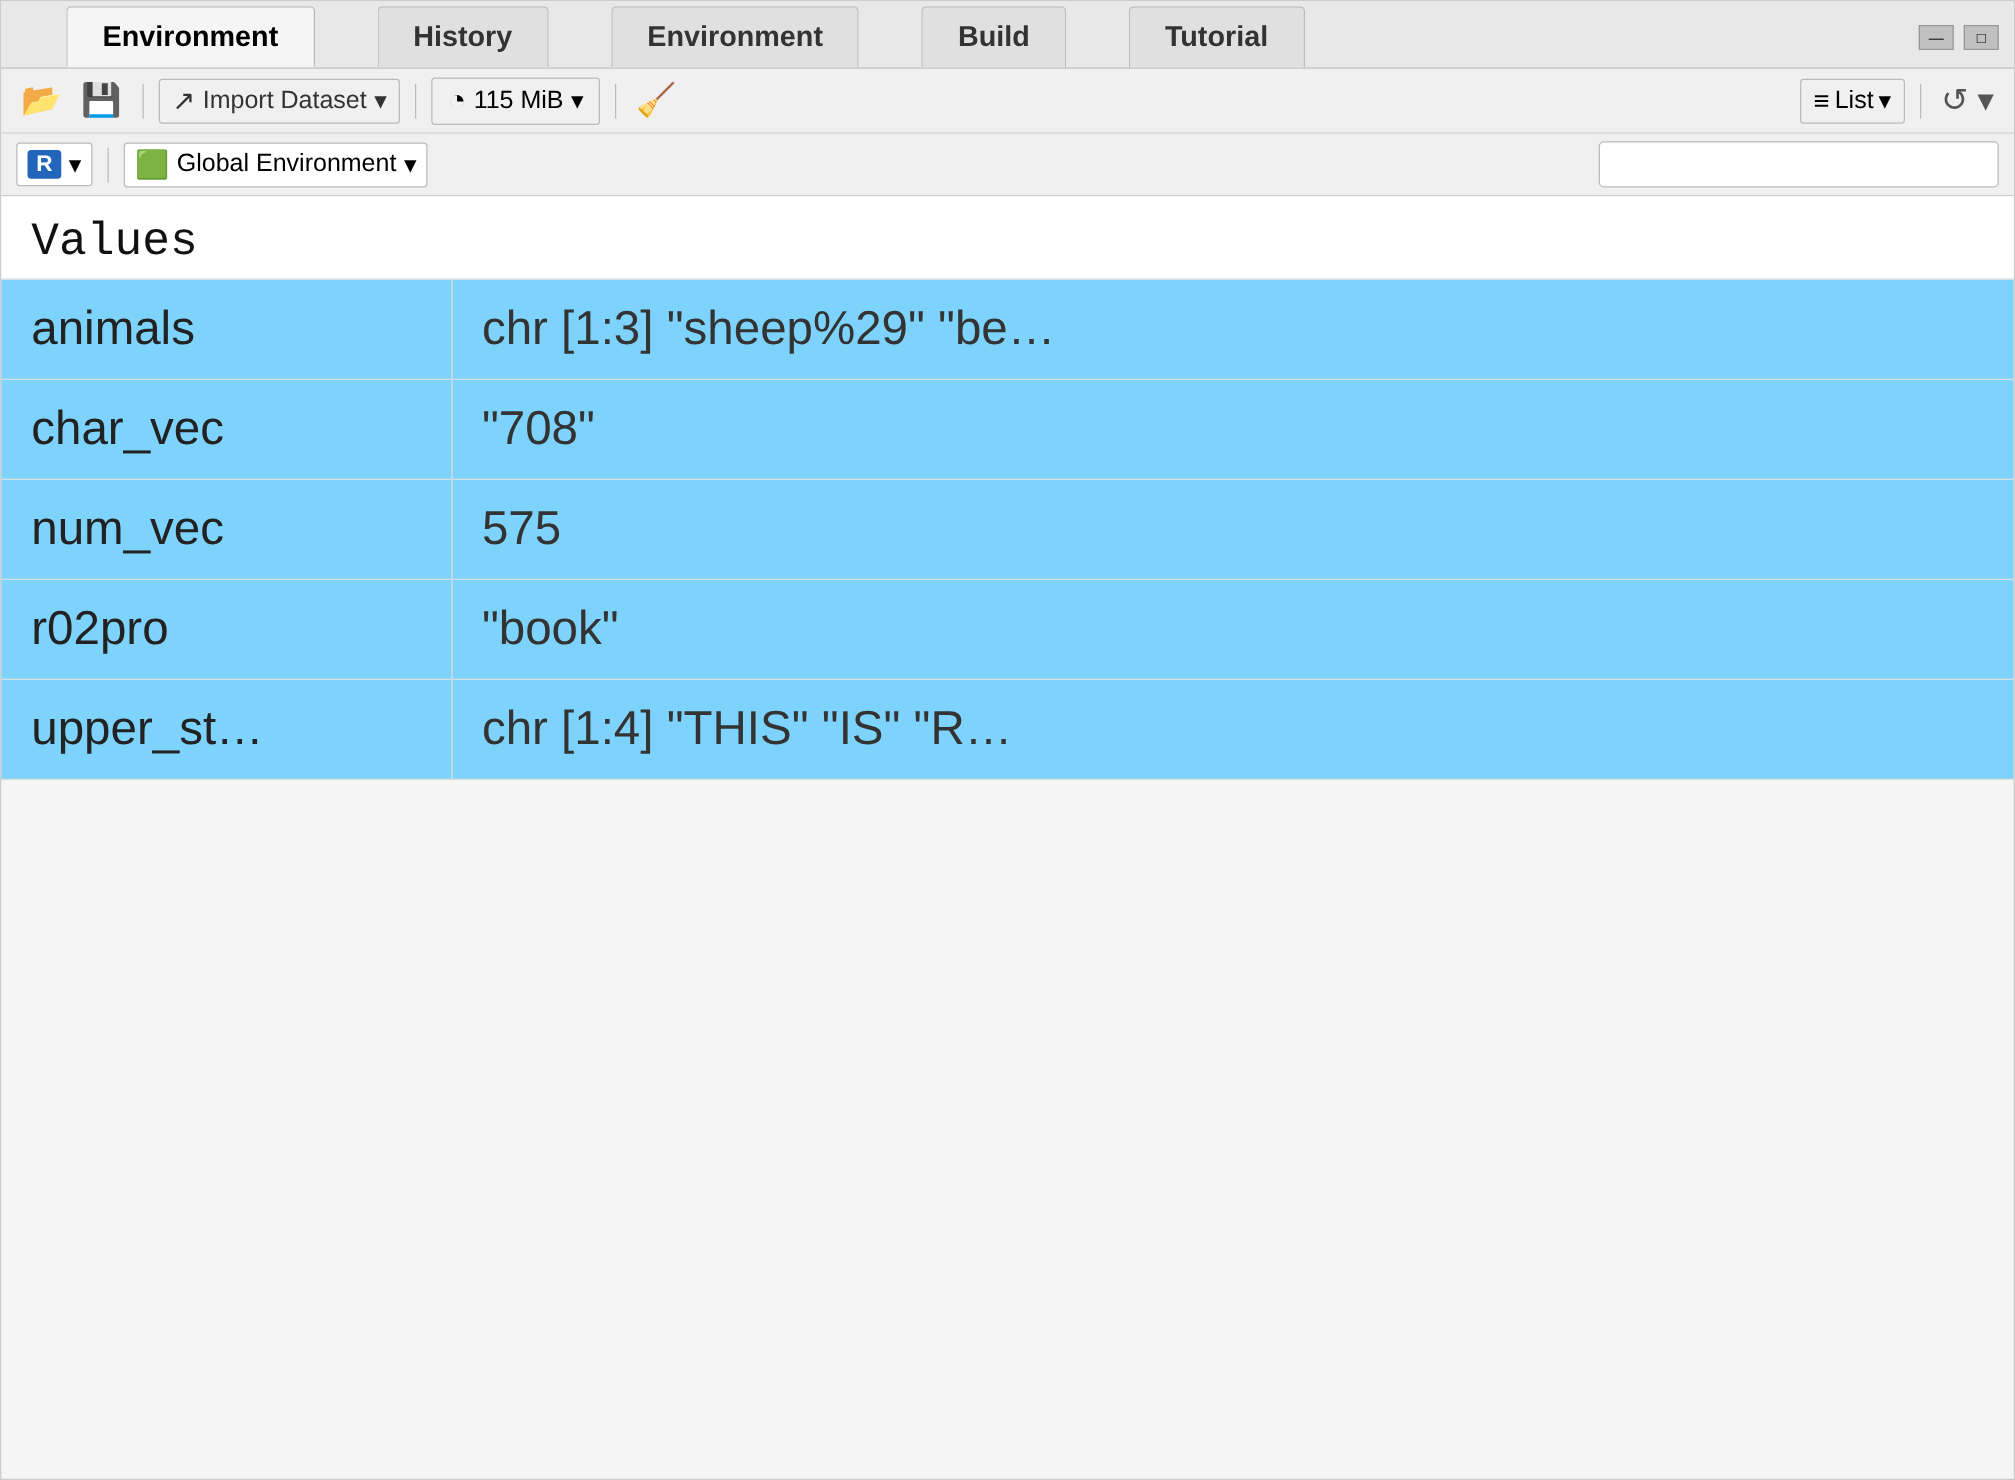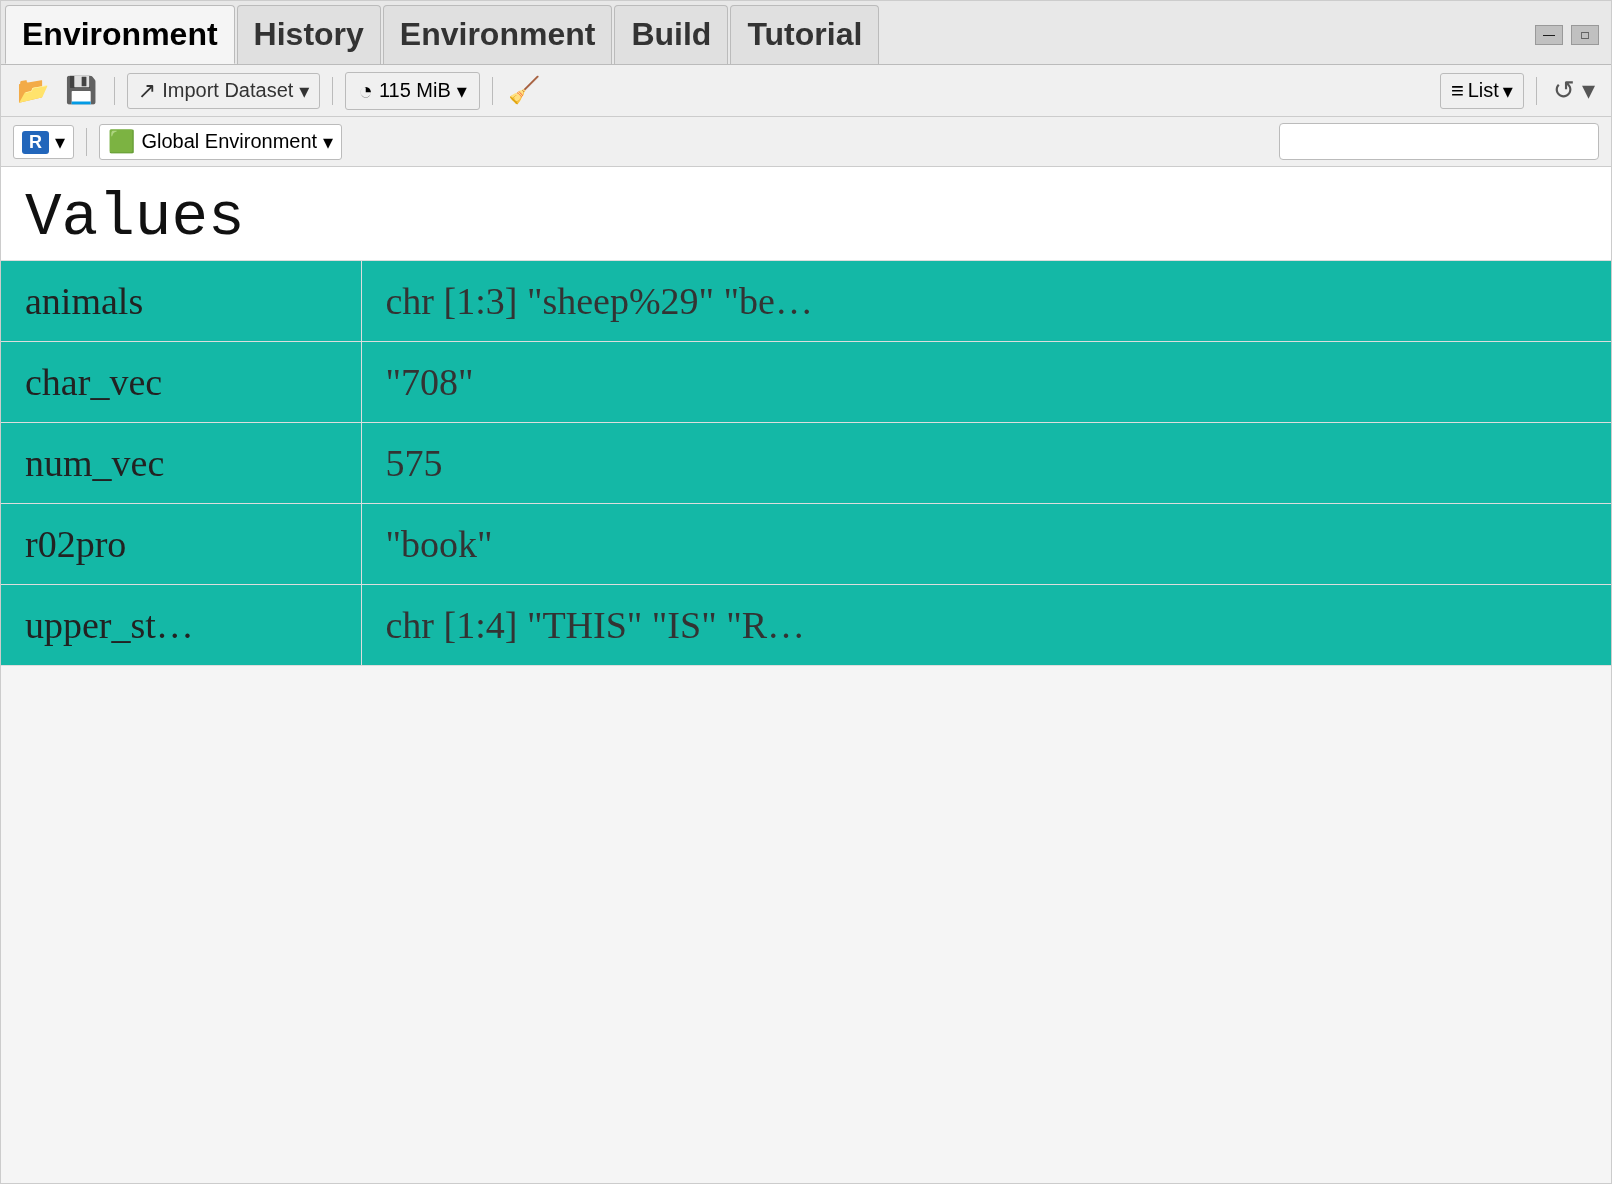--- a/index.html
+++ b/index.html
@@ -28,31 +28,32 @@
     .tab-bar {
       display: flex;
       align-items: stretch;
       background: #e8e8e8;
       border-bottom: 1px solid #bbb;
       padding-top: 4px;
       padding-left: 4px;
     }
 
     .tab {
-      padding: 10px 16px;
-      font-size: 32px;
+      padding: 10px 28px;
+      font-size: 23px;
       font-weight: 600;
       color: #333;
       cursor: pointer;
       border: 1px solid #bbb;
       border-bottom: none;
       background: #e0e0e0;
       margin-right: 2px;
       border-radius: 4px 4px 0 0;
       white-space: nowrap;
+      margin-left: 48px;
     }
 
     .tab.active {
       background: #f5f5f5;
       border-bottom: 1px solid #f5f5f5;
       color: #000;
     }
 
     .tab-spacer {
       flex: 1;
@@ -191,33 +192,33 @@
       position: absolute;
       left: 10px;
       font-size: 20px;
       color: #888;
       pointer-events: none;
     }
 
     
     .values-header {
       padding: 16px 24px 8px 24px;
-      font-size: 61px;
+      font-size: 37px;
       font-family: 'Courier New', Courier, monospace;
       font-weight: 400;
       color: #111;
       background: #fff;
     }
 
     
     .env-table {
       width: 100%;
       border-collapse: collapse;
-      background: #14b8a6;
-      font-family: Liberation Serif, serif;
+      background: #7dd3fc;
+      font-family: Liberation Sans, sans-serif;
     }
 
     .env-table tr {
       border-bottom: 1px solid #ddd;
     }
 
     .env-table tr:first-child {
       border-top: 1px solid #ddd;
     }
 

